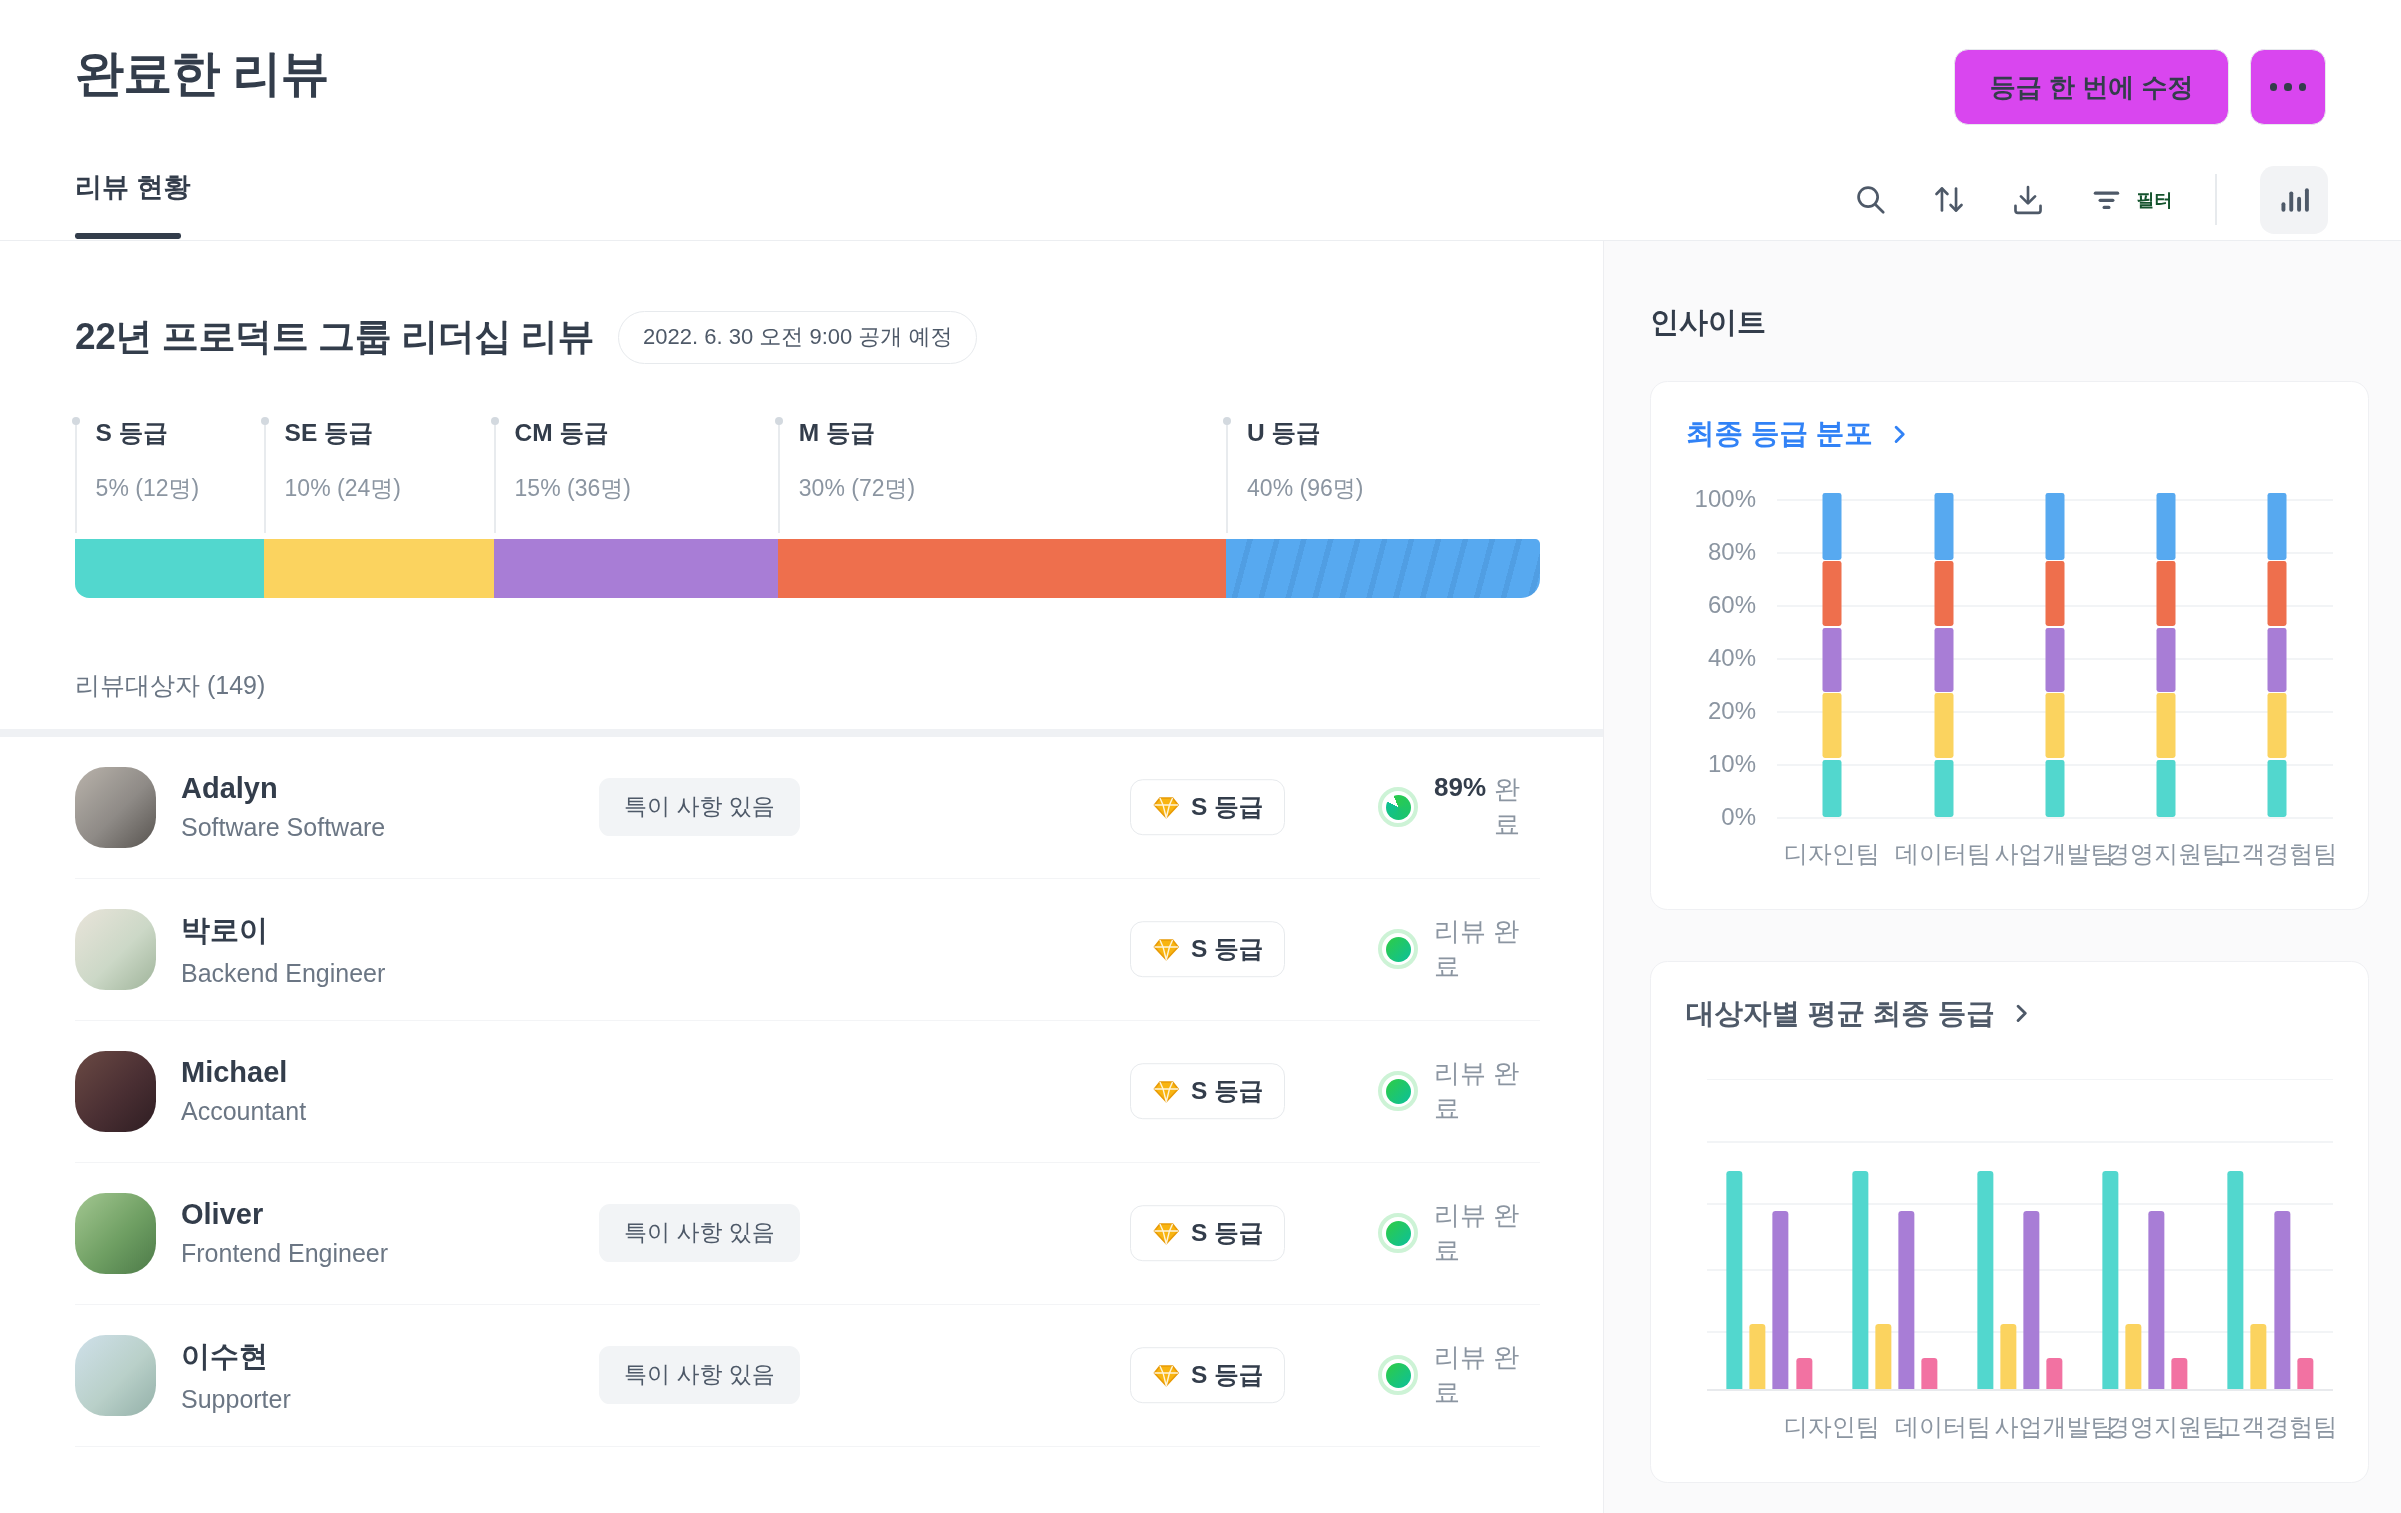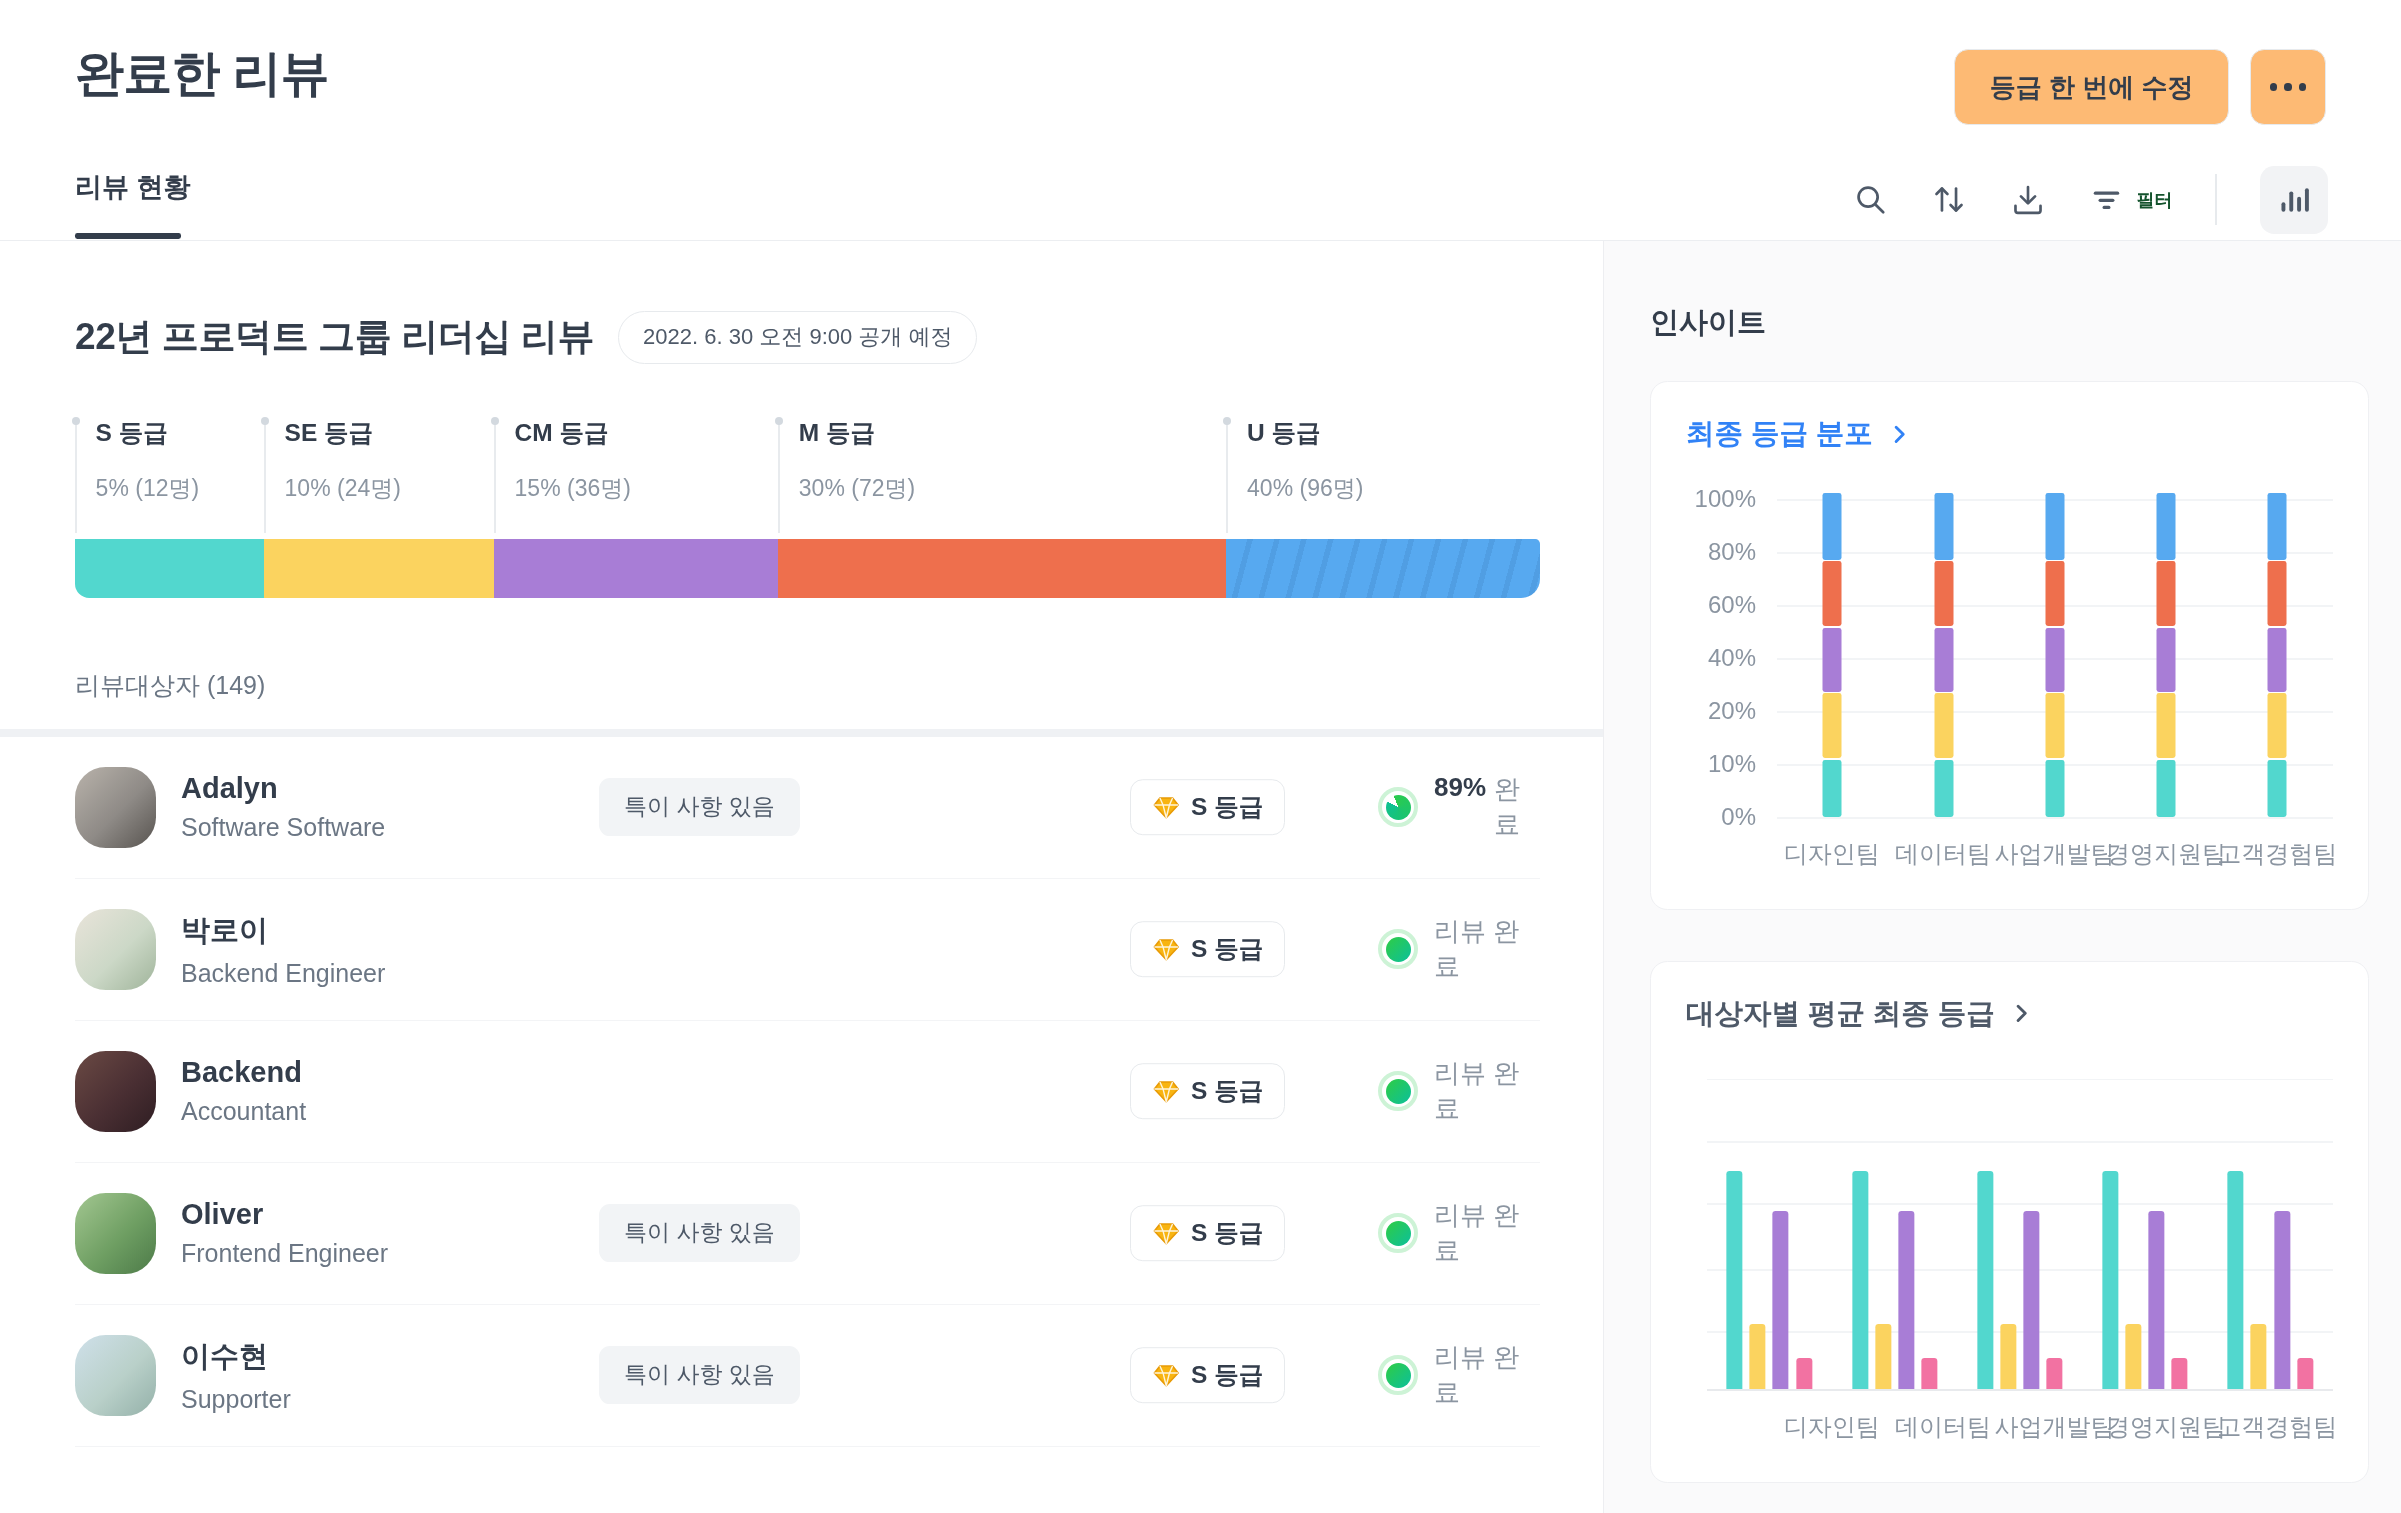--- a/index.html
+++ b/index.html
@@ -2,21 +2,21 @@
 <html style="font-size:12.7px"><head>
 <meta charset="utf-8">
 <style>
   * { margin:0; padding:0; box-sizing:border-box; }
   html,body { width:2401px; height:1514px; background:#fff; overflow:hidden;
     font-family:"Liberation Sans","DejaVu Sans",sans-serif; color:#333D4B; }
 
   
   .page-title { position:absolute; left:75px; top:41px; font-size:49px; font-weight:800; letter-spacing:-0.8px; }
   .header-actions { position:absolute; right:75px; top:49px; display:flex; gap:20.6px; }
-  .btn { height:76px; background:#fdba74; border:1.6px solid #E7EAED; border-radius:14.2px;
+  .btn { height:76px; background:#d946ef; border:1.6px solid #E7EAED; border-radius:14.2px;
     font-size:26px; font-weight:600; color:#333D4B; padding:0 35px; display:flex; align-items:center; cursor:pointer;
     font-family:inherit; }
   .btn-more { width:76px; padding:0; justify-content:center; gap:7.1px; }
   .btn-more i { width:7.1px; height:7.1px; border-radius:50%; background:#333D4B; display:block; }
 
   
   .tab { position:absolute; left:75px; top:169px; font-size:27px; font-weight:600; color:#333D4B; cursor:pointer; }
   .tab-underline { position:absolute; left:75px; top:233px; width:106px; height:6.3px; background:#333D4B; border-radius:2.4px; }
   .tabbar-border { position:absolute; left:0; top:240px; width:100%; height:1.6px; background:#ECEEF1; }
   .toolbar { position:absolute; right:73px; top:163px; height:73px; display:flex; align-items:center; gap:43px; }
@@ -246,21 +246,21 @@
             <div class="status-dot" style="background: linear-gradient(135deg, rgb(43, 203, 78) 12%, rgb(15, 193, 147) 90%);"></div>
           </div>
           <div class="status-text">
             <span>리뷰 완료</span>
           </div>
         </div>
       </div>
       <div class="row">
         <div class="avatar" style="background: linear-gradient(135deg, rgb(107, 74, 68), rgb(74, 47, 51) 55%, rgb(46, 29, 34));"></div>
         <div>
-          <div class="name">Backend</div>
+          <div class="name">Michael</div>
           <div class="role">Accountant</div>
         </div>
         <div class="grade-badge">
           <svg width="28.5" height="28.5" viewBox="0 0 36 36">
             <path d="M10 6 h16 l7 9 -15 16 -15-16 z" fill="#F8B411" stroke="#E89A06" stroke-width="2" stroke-linejoin="round"></path>
             <path d="M10 6 l4 9 -4 0 M26 6 l-4 9 4 0 M14 15 l4 16 4-16 M3 15 h30" fill="none" stroke="rgba(255,255,255,0.85)" stroke-width="1.8" stroke-linejoin="round"></path>
           </svg>
           <span>S 등급</span>
         </div>
         <div class="status">

